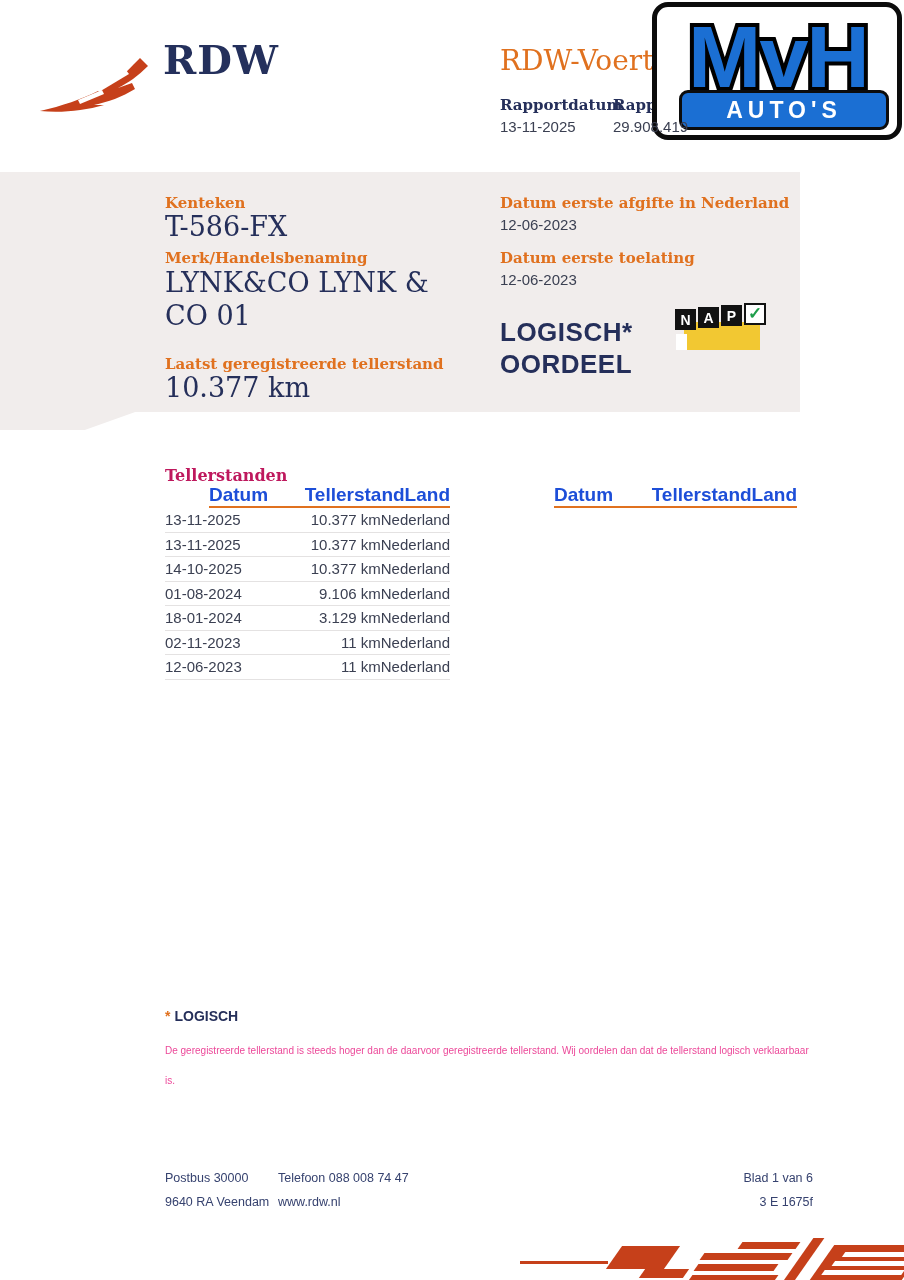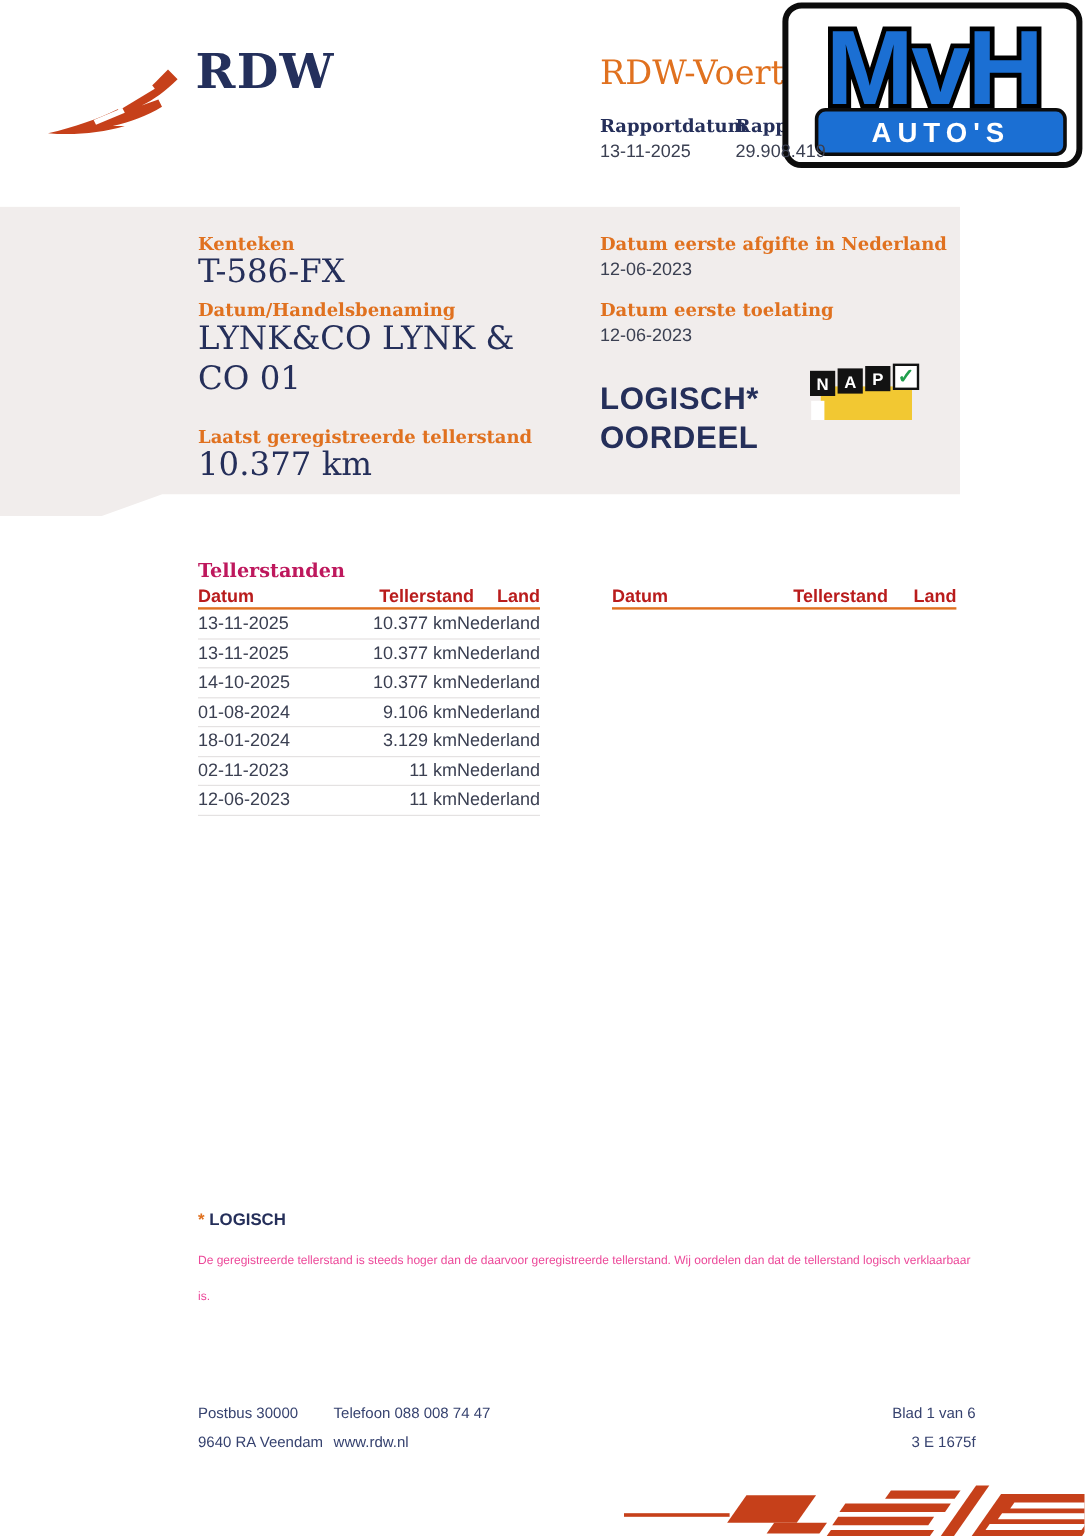--- a/index.html
+++ b/index.html
@@ -91,21 +91,21 @@
     position:absolute; left:165px; top:466px;
     font-family:"DejaVu Serif","Liberation Serif",serif;
     font-weight:bold; font-size:16px; color:#be185d;
   }
   .otable { position:absolute; top:487px; }
   .t1 { left:165px; width:285px; }
   .t2 { left:510px; width:287px; }
   .t-head {
     display:flex; align-items:flex-end; height:21px;
     border-bottom:2px solid #e0711f;
-    font-weight:bold; font-size:15px; color:#b91c1c;
+    font-weight:bold; font-size:19px; color:#1d4ed8;margin-left:44px;
   }
   .t-row {
     display:flex; align-items:center; height:24.5px;
     border-bottom:1px solid #e4e2e2; font-size:15px; color:#3b4052;
   }
   .c-datum  { width:105px; text-align:left; }
   .c-teller { width:125px; text-align:right; }
   .c-land   { flex:1; text-align:right; }
 
   
@@ -166,21 +166,21 @@
       <text x="111" y="82" text-anchor="middle" font-family="Liberation Sans, sans-serif" font-size="88" font-weight="bold" fill="#1b6fd3" stroke="#000000" stroke-width="8" paint-order="stroke" letter-spacing="-2">MvH</text>
     </svg>
     <div class="mvh-banner">AUTO'S</div>
   </div>
 
   <div class="summary-panel"></div>
 
   <div class="f-label" style="left:165px; top:194px;">Kenteken</div>
   <div class="f-big" style="left:165px; top:210px;">T-586-FX</div>
 
-  <div class="f-label" style="left:165px; top:249px;">Datum/Handelsbenaming</div>
+  <div class="f-label" style="left:165px; top:249px;">Merk/Handelsbenaming</div>
   <div class="f-big" style="left:165px; top:266px; width:305px;">LYNK&amp;CO LYNK &amp; CO 01</div>
 
   <div class="f-label" style="left:165px; top:355px;">Laatst geregistreerde tellerstand</div>
   <div class="f-big" style="left:165px; top:371px;">10.377 km</div>
 
   <div class="f-label" style="left:500px; top:194px;">Datum eerste afgifte in Nederland</div>
   <div class="f-small" style="left:500px; top:216px;">12-06-2023</div>
 
   <div class="f-label" style="left:500px; top:249px;">Datum eerste toelating</div>
   <div class="f-small" style="left:500px; top:271px;">12-06-2023</div>

